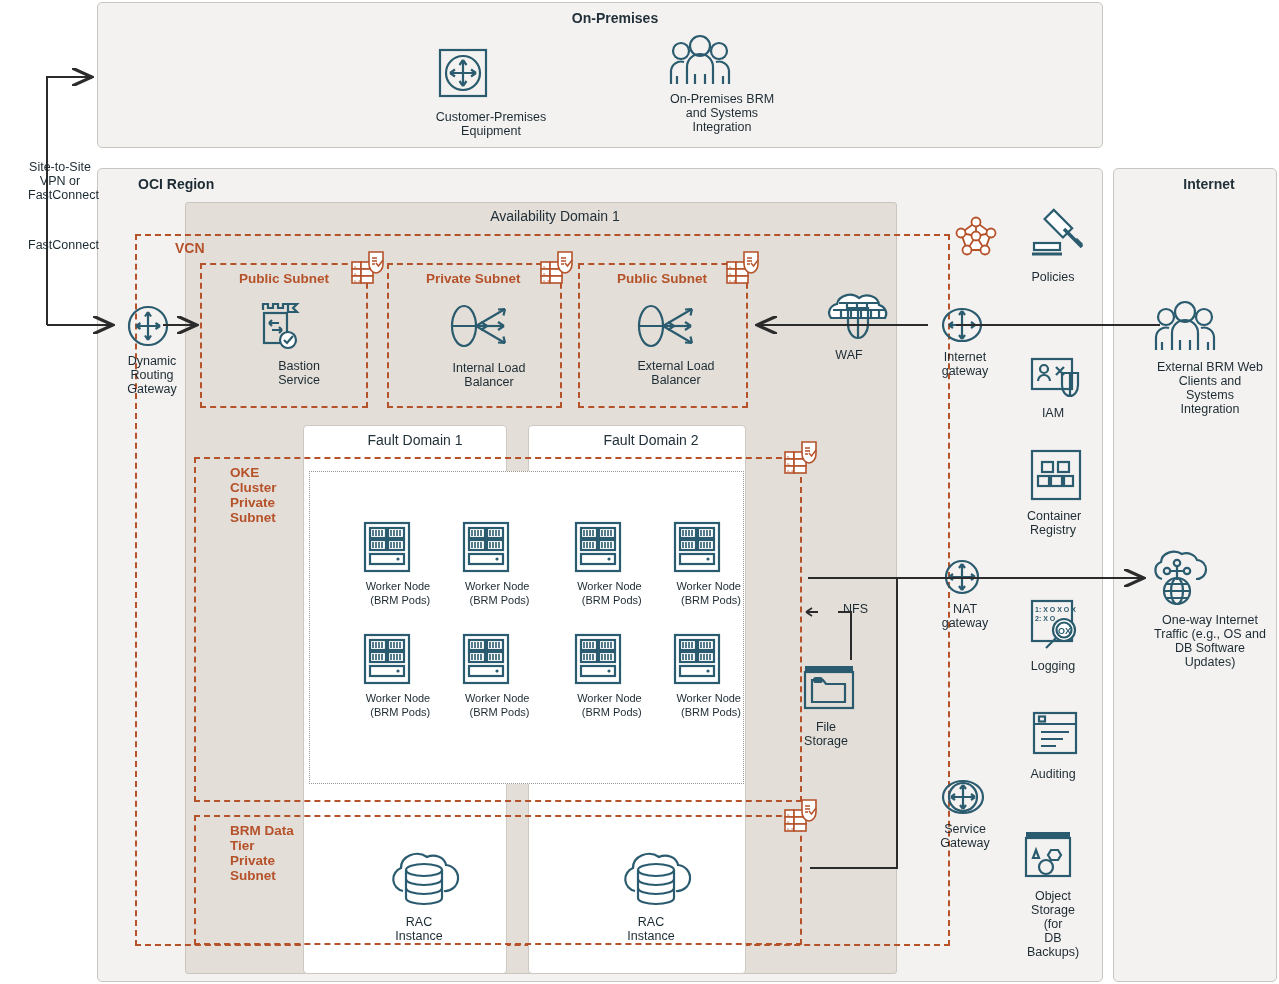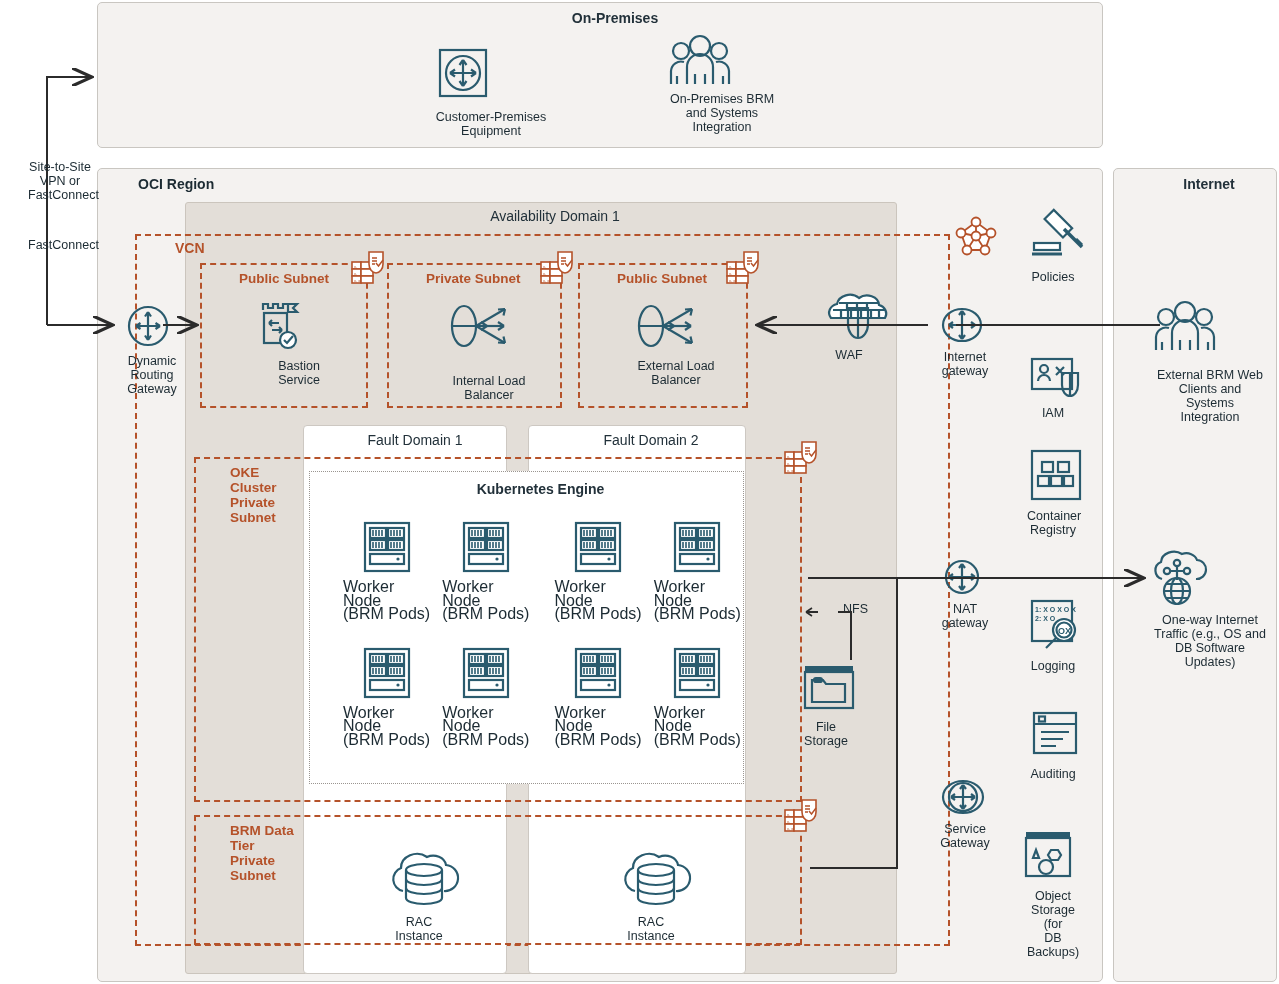--- a/index.html
+++ b/index.html
@@ -9,21 +9,21 @@
   .panel{background:#f4f2f0;border:1px solid #c9c6c1;border-radius:5px;}
   .ad-box{background:#e3ded8;border:1px solid #cbc5bd;border-radius:3px;}
   .fd-box{background:#ffffff;border:1px solid #cdc8c2;border-radius:4px;}
   .k8s-box{background:#ffffff;border:1px dotted #9a9590;}
   .dash-orange{border:2px dashed #b5522a;background:transparent;}
   .dot-title{font-weight:bold;font-size:14px;color:#22313a;text-align:center;}
   .plain-title{font-size:14px;color:#22313a;text-align:center;}
   .subnet-label{color:#b5522a;font-size:13.5px;font-weight:bold;line-height:15px;}
   .vcn-label{color:#b5522a;font-size:14px;font-weight:bold;}
   .cap{font-size:12.5px;line-height:14px;text-align:center;color:#1c2b33;}
-  .cap-sm{font-size:16px;line-height:13.5px;text-align:left;color:#1c2b33;}
+  .cap-sm{font-size:11px;line-height:13.5px;text-align:right;color:#1c2b33;}
   .node{width:92px;text-align:center;}
   .ico{display:block;margin:0 auto;}
   .teal{stroke:#2a5b6e;fill:none;stroke-width:2.2;}
   .tealf{fill:#2a5b6e;}
   svg{overflow:visible;}
   .ovl{position:absolute;left:0;top:0;width:1279px;height:984px;pointer-events:none;}
 </style>
 </head>
 <body>
 
@@ -143,21 +143,21 @@
           <path d="M10 26 h34" class="teal"></path>
           <path d="M44 26 l-6 -4 M44 26 l-6 4" class="teal"></path>
           <path d="M33 26 L62 9" class="teal"></path>
           <path d="M62 9 l-7 0.5 M62 9 l-1.5 6.5" class="teal"></path>
           <path d="M33 26 h28" class="teal"></path>
           <path d="M61 26 l-6 -4 M61 26 l-6 4" class="teal"></path>
           <path d="M33 26 L62 43" class="teal"></path>
           <path d="M62 43 l-7 -0.5 M62 43 l-1.5 -6.5" class="teal"></path>
         </svg>
     </span>
-    <div class="cap" style="margin-top:18px;">Internal Load</div>
+    <div class="cap" style="margin-top:5px;">Internal Load</div>
     <div class="cap">Balancer</div>
   </div>
 
   <div class="abs dash-orange" style="left:578px;top:263px;width:170px;height:145px;"></div>
   <div class="abs subnet-label" style="left:589px;top:271px;">Public Subnet</div>
   <div class="abs" style="left:697px;top:250px;">
     <svg width="40" height="40" viewBox="0 0 40 40">
         <g stroke="#b5522a" fill="#fff" stroke-width="1.6">
           <rect x="2" y="12" width="9" height="7"></rect>
           <rect x="11" y="12" width="12" height="7"></rect>
@@ -224,21 +224,20 @@
         </g>
         <g fill="#b5522a" font-size="4" font-family="Liberation Sans, sans-serif">
           <text x="4" y="18">x,</text>
           <text x="4" y="25">x,</text>
           <text x="4" y="32">x, x,</text>
         </g>
       </svg>
   </div>
 
   <div class="abs k8s-box" style="left:309px;top:471px;width:435px;height:313px;"></div>
-  <div class="abs dot-title" style="left:309px;top:481px;width:435px;">Kubernetes Engine</div>
 
   <div class="abs" style="left:313px;top:520px;width:428px;">
     <div style="display:flex;">
       <div class="node" style="margin-left:2px;">
         <span class="ico"><svg width="52" height="54" viewBox="0 0 52 54">
               <rect x="4" y="3" width="44" height="48" class="teal"></rect>
               <rect x="9" y="8" width="16" height="10" class="teal"></rect>
               <rect x="27" y="8" width="16" height="10" class="teal"></rect>
               <rect x="9" y="20" width="16" height="10" class="teal"></rect>
               <rect x="27" y="20" width="16" height="10" class="teal"></rect>
@@ -594,21 +593,21 @@
       <svg width="70" height="52" viewBox="0 0 70 52">
           <circle cx="35" cy="12" r="10" class="teal"></circle>
           <circle cx="16" cy="17" r="8" class="teal"></circle>
           <circle cx="54" cy="17" r="8" class="teal"></circle>
           <path d="M22 50 L22 33 a13 13 0 0 1 26 0 L48 50" class="teal"></path>
           <path d="M6 50 L6 37 a10 10 0 0 1 13 -9" class="teal"></path>
           <path d="M64 50 L64 37 a10 10 0 0 0 -13 -9" class="teal"></path>
           <path d="M30 50 L30 40 M40 50 L40 40 M12 50 L12 42 M58 50 L58 42" class="teal"></path>
         </svg>
     </span>
-    <div class="cap" style="margin-top:12px;">External BRM Web</div>
+    <div class="cap" style="margin-top:4px;">External BRM Web</div>
     <div class="cap">Clients and</div>
     <div class="cap">Systems</div>
     <div class="cap">Integration</div>
   </div>
 
   <div class="abs" style="left:1118px;top:545px;width:156px;">
     <span class="ico">
       <svg width="62" height="62" viewBox="0 0 62 62">
           <path d="M16 34 a9 9 0 0 1 -1 -17 a13 11 0 0 1 21 -8 a11 9 0 0 1 15 6 a9 9 0 0 1 -1 19" class="teal" stroke-width="2.4"></path>
           <circle cx="31" cy="18" r="3.2" class="teal" stroke-width="2"></circle>

